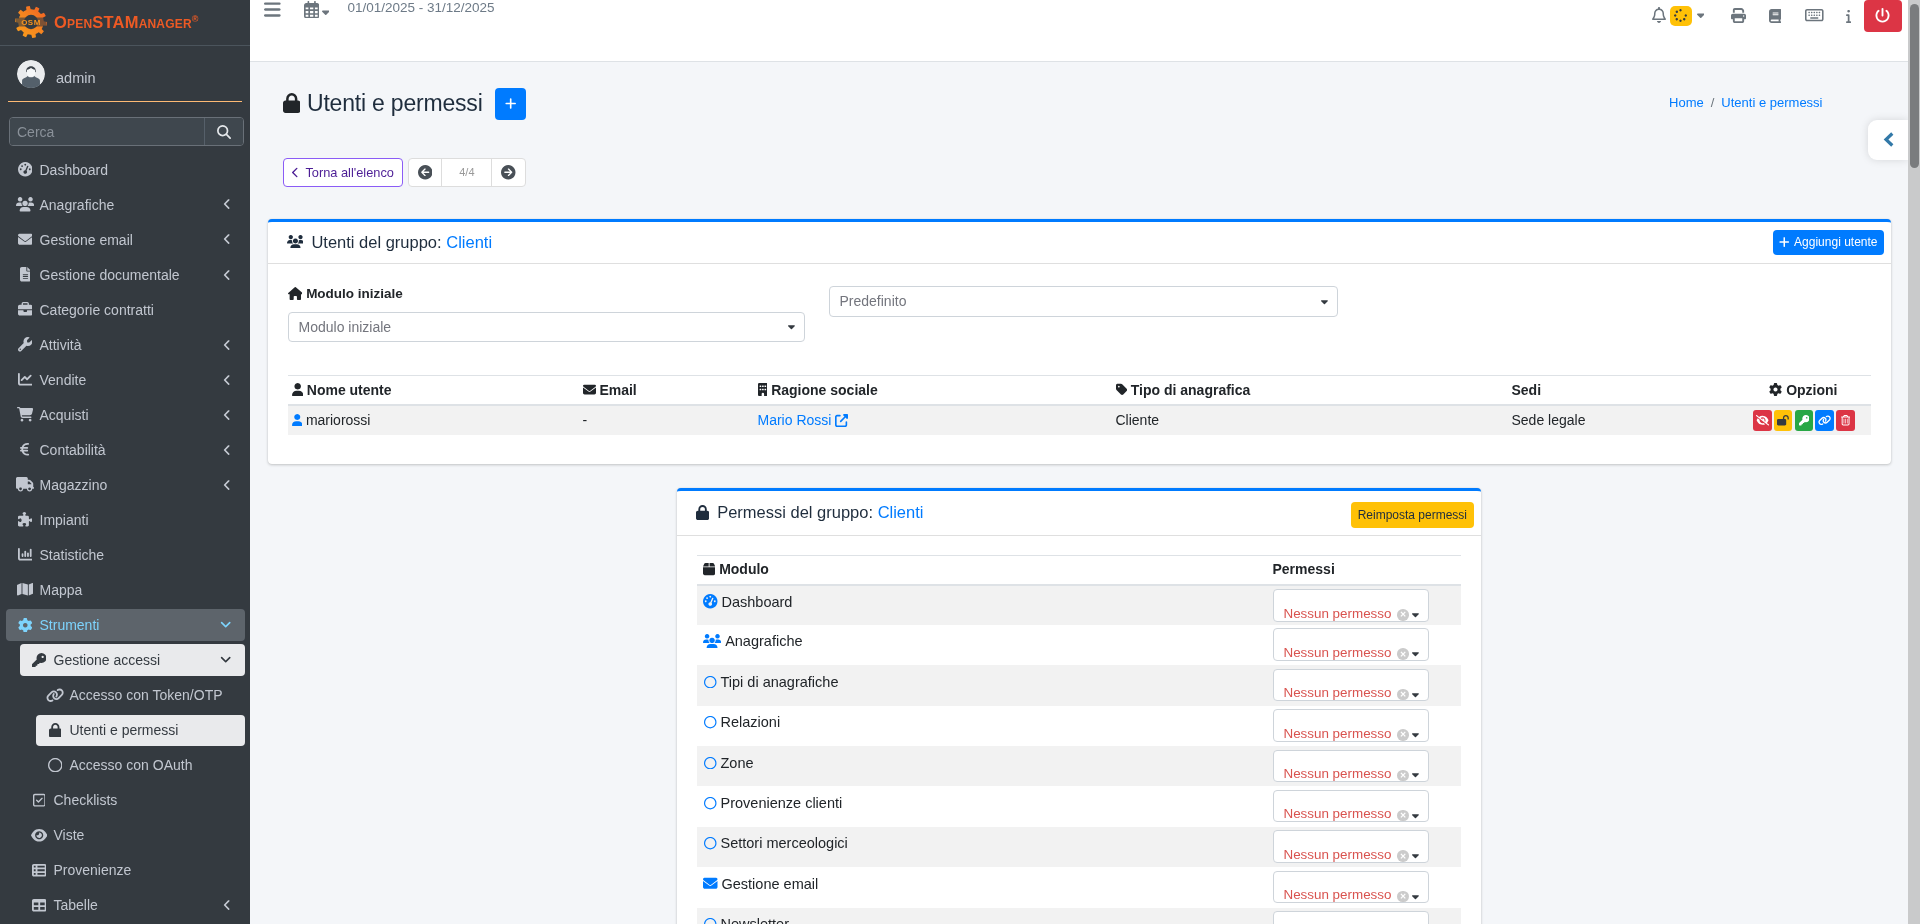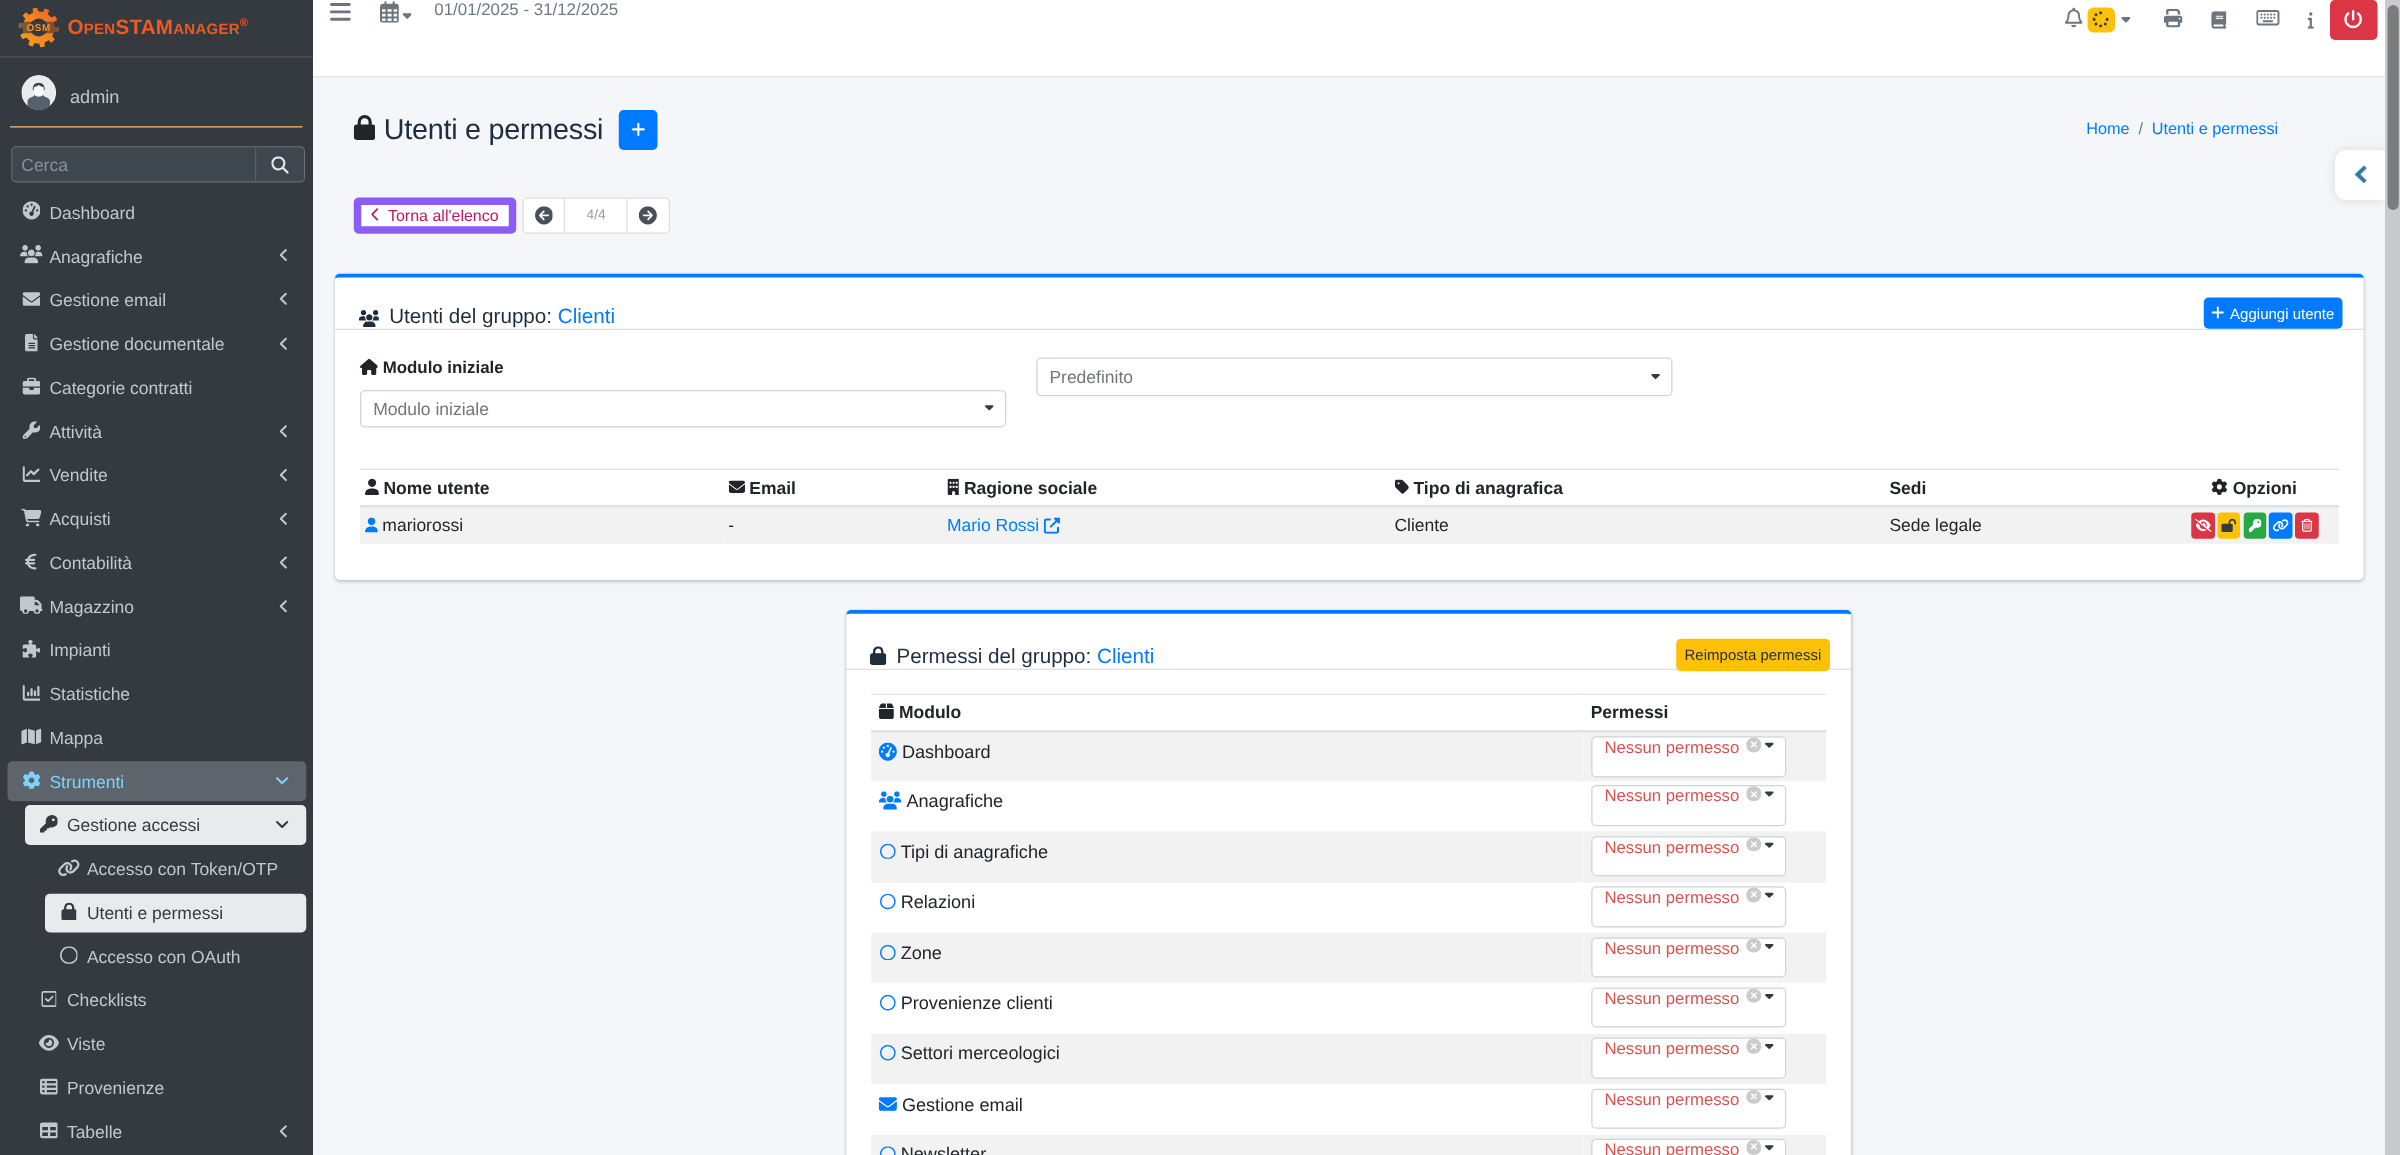--- a/index.html
+++ b/index.html
@@ -33,28 +33,28 @@
 .badge-warn{background:#ffc107;color:#343a40;border-radius:5px;width:22.5px;height:19.5px;display:inline-flex;align-items:center;justify-content:center;font-size:13px;margin-left:4px}
 .btn-power{background:#dc3545;color:#fff;width:38.5px;height:31.5px;border-radius:4px;display:flex;align-items:center;justify-content:center;font-size:15px;margin-left:13px}
 .content{padding:0 17.5px}
 .pagehead{display:flex;align-items:flex-start;padding:26px 15px 0 15px}
 h1.ptitle{font-size:23px;font-weight:400;color:#1f2d3d;display:flex;align-items:center;letter-spacing:-0.2px}
 h1.ptitle .lk{font-size:20px;margin-right:7px;color:#212529}
 .btn-plus{background:#007bff;color:#fff;width:31.5px;height:31.5px;border-radius:4px;display:inline-flex;align-items:center;justify-content:center;font-size:13px;margin-left:12px}
 .crumb{margin-left:auto;font-size:13px;padding-top:6.5px;padding-right:53px}
 .crumb .sep{color:#6c757d;padding:0 7px}
 .toolrow{margin-top:38px;display:flex;align-items:center;padding:0 15px}
-.btn-back{background:#fff;border:6px solid #8b5cf6;border-radius:4px;height:29.5px;display:inline-flex;align-items:center;padding:0 8px;color:#be185d;font-size:12.8px}
+.btn-back{background:#fff;border:1px solid #8b5cf6;border-radius:4px;height:29.5px;display:inline-flex;align-items:center;padding:0 8px;color:#4c1d95;font-size:12.8px}
 .pgroup{display:inline-flex;margin-left:5px;border:1px solid #ddd;border-radius:4px;background:#fff;height:29.5px;overflow:hidden}
 .pgroup .pg{display:flex;align-items:center;justify-content:center;width:32.5px;color:#495057;font-size:14.5px}
 .pgroup .pg.mid{color:#999;border-left:1px solid #ddd;border-right:1px solid #ddd;width:51px;font-size:11px}
 
 .card{background:#fff;border-radius:4px;box-shadow:0 0 1px rgba(0,0,0,.12),0 1px 3px rgba(0,0,0,.2);border-top:3.5px solid #007bff}
 .card1{margin-top:31.5px}
-.chead{display:flex;align-items:flex-end;padding:0 17px 0 19px;height:42.5px;border-bottom:1px solid rgba(0,0,0,.125)}
+.chead{display:flex;align-items:center;padding:0 7px 0 19px;height:42.5px;border-bottom:1px solid rgba(0,0,0,.125)}
 .ctitle{font-size:16.5px;color:#1f2d3d}
 .ctitle .i{margin-right:8px}
 .btn-add{margin-left:auto;background:#007bff;color:#fff;border-radius:4px;height:25px;display:inline-flex;align-items:center;padding:0 6px;font-size:12px}
 .btn-reset{margin-left:auto;background:#ffc107;color:#1f2d3d;border-radius:4px;height:26px;display:inline-flex;align-items:center;padding:0 7px;font-size:12px;position:relative;top:2px}
 .cbody{padding:22px 20px 20px 20px}
 .frow{display:flex}
 .fcol label{font-weight:bold;font-size:13.5px;color:#212529;display:block;margin-bottom:9.5px;line-height:16px}
 .fcol label .i{font-size:13px;margin-right:4px}
 .sel{height:30.5px;border:1px solid #ced4da;border-radius:4px;background:#fff;display:flex;align-items:center;padding:0 10px;color:#73757d;font-size:14px;position:relative}
 .sel .cdn{position:absolute;right:9px;color:#343a40;font-size:11px}
@@ -69,21 +69,21 @@
 .card2wrap{display:flex;justify-content:center}
 .card2{width:804px;margin-top:24px}
 .ptable{width:100%;border-collapse:collapse;font-size:14.5px;border-top:1px solid #dee2e6}
 .ptable th{font-weight:bold;text-align:left;padding:5.5px 6px;border-bottom:2px solid #dee2e6;font-size:14px;line-height:17px}
 .ptable td{padding:0 6px;height:40.4px;vertical-align:top}
 .ptable tr.stripe td{background:#f2f2f2}
 .ptable td.mlbl{padding-top:8.5px}
 .mlbl .i{color:#007bff;margin-right:4px;font-size:14.5px}
 .mlbl.sub{padding-left:7px}
 .mlbl.sub .i{font-size:12.5px}
-.permsel{width:156px;height:32.5px;margin-top:3.5px;border:1px solid #ced4da;border-radius:4px;background:#fff;display:flex;align-items:flex-start;padding:0 9px 0 10px}
+.permsel{width:156px;height:32.5px;margin-top:3.5px;border:1px solid #ced4da;border-radius:4px;background:#fff;display:flex;align-items:flex-end;padding:0 9px 0 10px}
 .permsel .ptxt{color:#d9534f;font-size:13.4px;white-space:nowrap}
 .permsel .xc{width:11.5px;height:11.5px;border-radius:50%;background:#cbcbcb;color:#fff;display:inline-flex;align-items:center;justify-content:center;font-size:8px;margin-left:6px;font-weight:bold;flex:none}
 .permsel .cdn{margin-left:auto;color:#343a40;font-size:11px}
 
 .floatbtn{position:fixed;right:12px;top:119.5px;width:40px;height:40.5px;background:#fff;border-radius:9px 0 0 9px;box-shadow:0 0 8px rgba(0,0,0,.13);display:flex;align-items:center;justify-content:center;color:#3279a8;font-size:15.5px;z-index:30}
 
 .sbar{position:fixed;right:0;top:0;width:12px;height:924px;background:#c9cacb;z-index:40}
 .sthumb{position:absolute;left:1.5px;top:4px;width:9px;height:164px;background:#7a7c7e;border-radius:5px}
 </style></head>
 <body>

